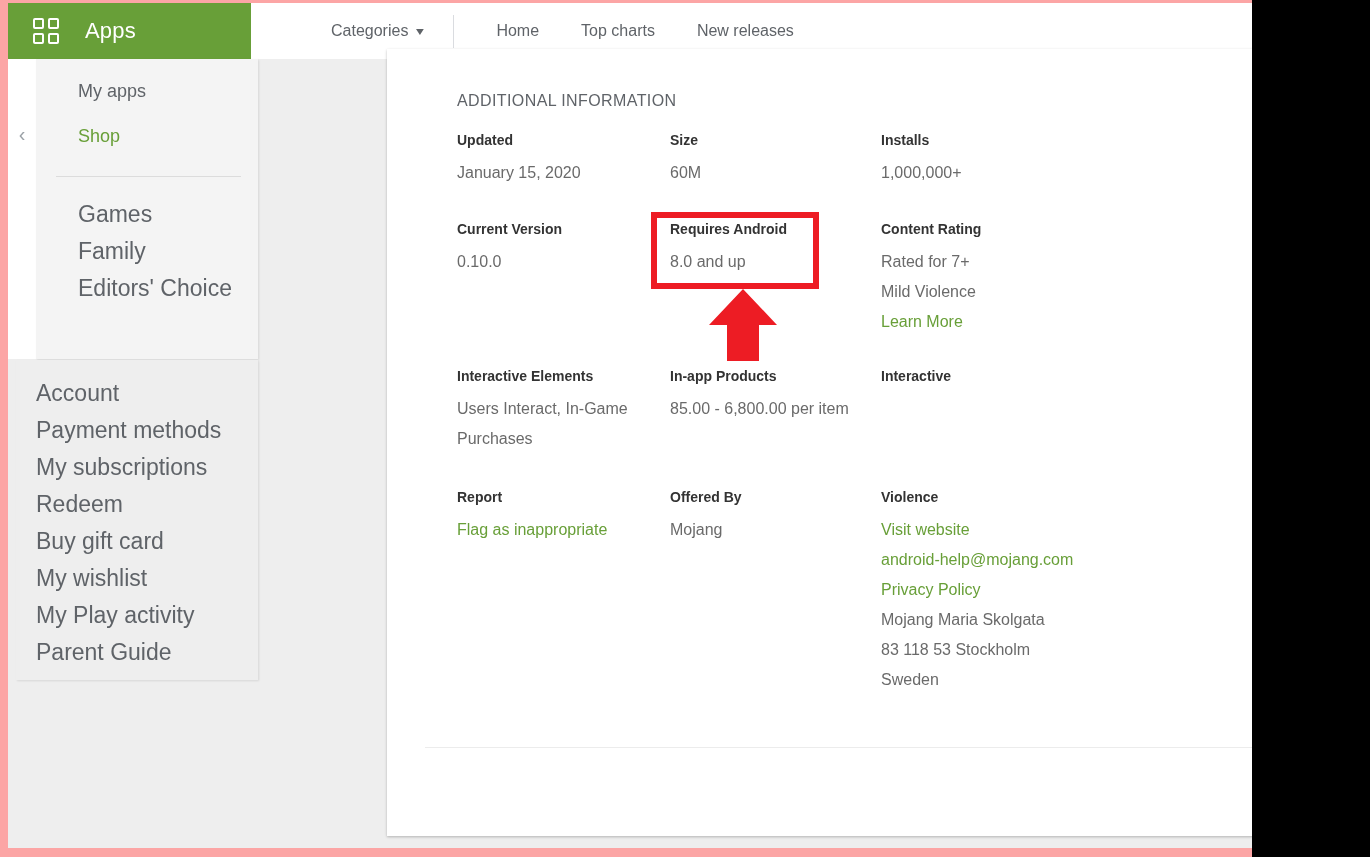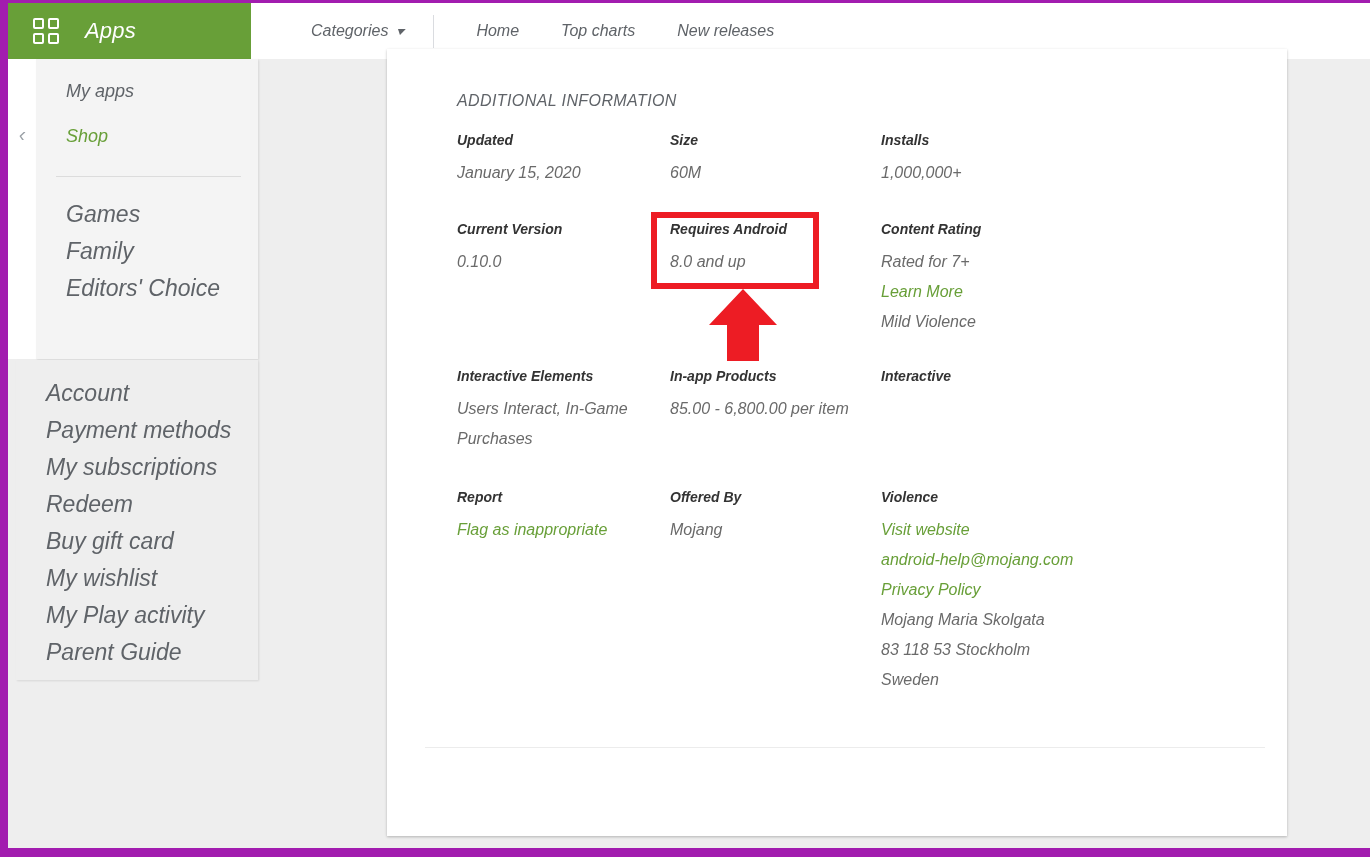--- a/index.html
+++ b/index.html
@@ -13,25 +13,24 @@
     height: 857px;
     overflow: hidden;
     font-family: "Liberation Sans", sans-serif;
     -webkit-font-smoothing: antialiased;
   }
 
   
   #viewport {
     position: absolute;
     left: 0; top: 0;
-    width: 1370px;
+    width: 1252px;
     height: 857px;
-    background: #a21caf;
+    background: #fca5a5;
     overflow: hidden;
-    font-style: italic;
   }
   #page {
     position: absolute;
     left: 8px;
     top: 3px;
     width: 1362px;
     height: 845px;
     background: #eeeeee;
     overflow: hidden;
   }
@@ -79,21 +78,21 @@
   }
 
   #nav {
     position: absolute;
     left: 243px; top: 0;
     height: 56px;
     display: flex;
     align-items: center;
   }
   .nav-categories {
-    margin-left: 60px;
+    margin-left: 80px;
     font-size: 16px;
     color: #5f6368;
     display: flex;
     align-items: center;
     cursor: pointer;
     white-space: nowrap;
   }
   .caret {
     margin-left: 9px;
     font-size: 12px;
@@ -152,42 +151,42 @@
     height: 320px;
     background: #eeeeee;
     box-shadow: 1px 1px 2px rgba(0,0,0,0.10);
   }
   .side-item {
     font-size: 23px;
     color: #5f6368;
     cursor: pointer;
     white-space: nowrap;
   }
-  #sidebar-panel-top .side-item { margin-left: 30px; }
+  #sidebar-panel-top .side-item { margin-left: 42px; }
   .side-item.myapps { position: absolute; top: 22px; font-size: 18px; }
   .side-item.shop {
     position: absolute; top: 67px;
     color: #689f38;
     font-size: 18px;
   }
   #side-divider {
     position: absolute;
     left: 20px;
     top: 117px;
     width: 185px;
     height: 1px;
     background: #dcdcdc;
   }
   .side-item.games   { position: absolute; top: 142px; }
   .side-item.family  { position: absolute; top: 179px; }
   .side-item.editors { position: absolute; top: 216px; }
 
   #sidebar-panel-bottom .side-item {
     position: absolute;
-    left: 30px;
+    left: 20px;
   }
   .sb0 { top: 20px; }
   .sb1 { top: 57px; }
   .sb2 { top: 94px; }
   .sb3 { top: 131px; }
   .sb4 { top: 168px; }
   .sb5 { top: 205px; }
   .sb6 { top: 242px; }
   .sb7 { top: 279px; }
 
@@ -350,22 +349,22 @@
     </div>
 
     <div class="info-block info-col-2 row-2">
       <div class="info-label">Requires Android</div>
       <div class="info-value">8.0 and up</div>
     </div>
 
     <div class="info-block info-col-3 row-2">
       <div class="info-label">Content Rating</div>
       <div class="info-value">Rated for 7+</div>
+      <div class="info-value">Mild Violence</div>
       <div class="info-value link">Learn More</div>
-      <div class="info-value">Mild Violence</div>
     </div>
 
     <div class="info-block info-col-1 row-3">
       <div class="info-label">Interactive Elements</div>
       <div class="info-value narrow">Users Interact, In-Game Purchases</div>
     </div>
 
     <div class="info-block info-col-2 row-3">
       <div class="info-label">In-app Products</div>
       <div class="info-value narrow">85.00 -  6,800.00 per item</div>

